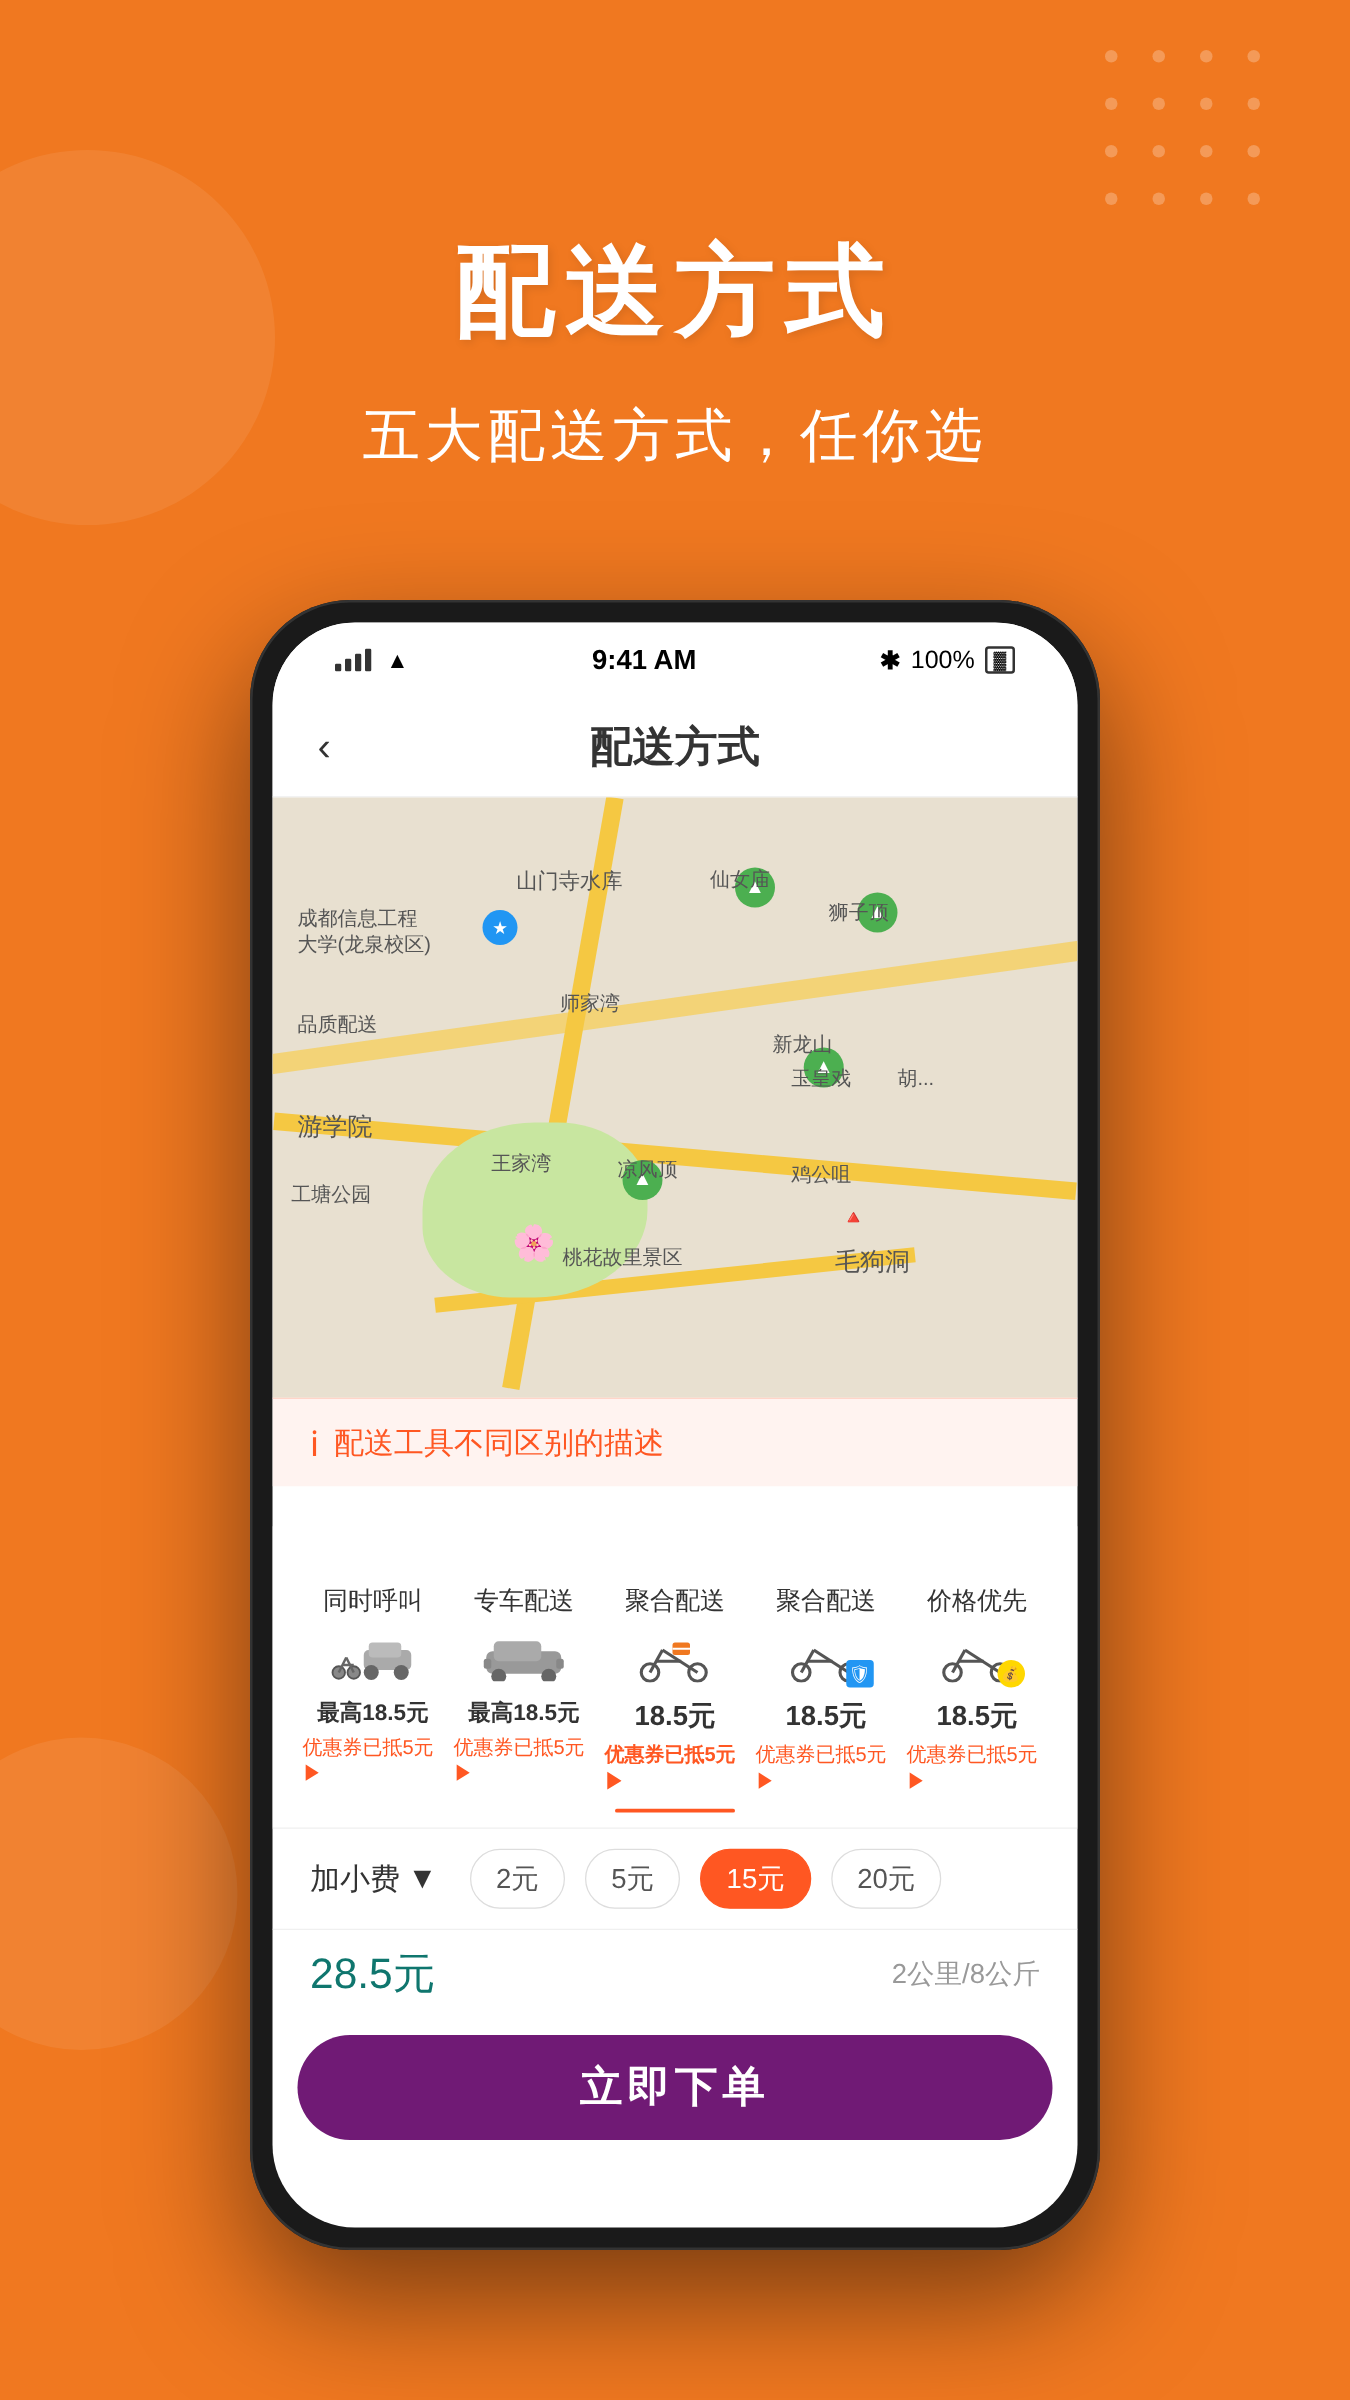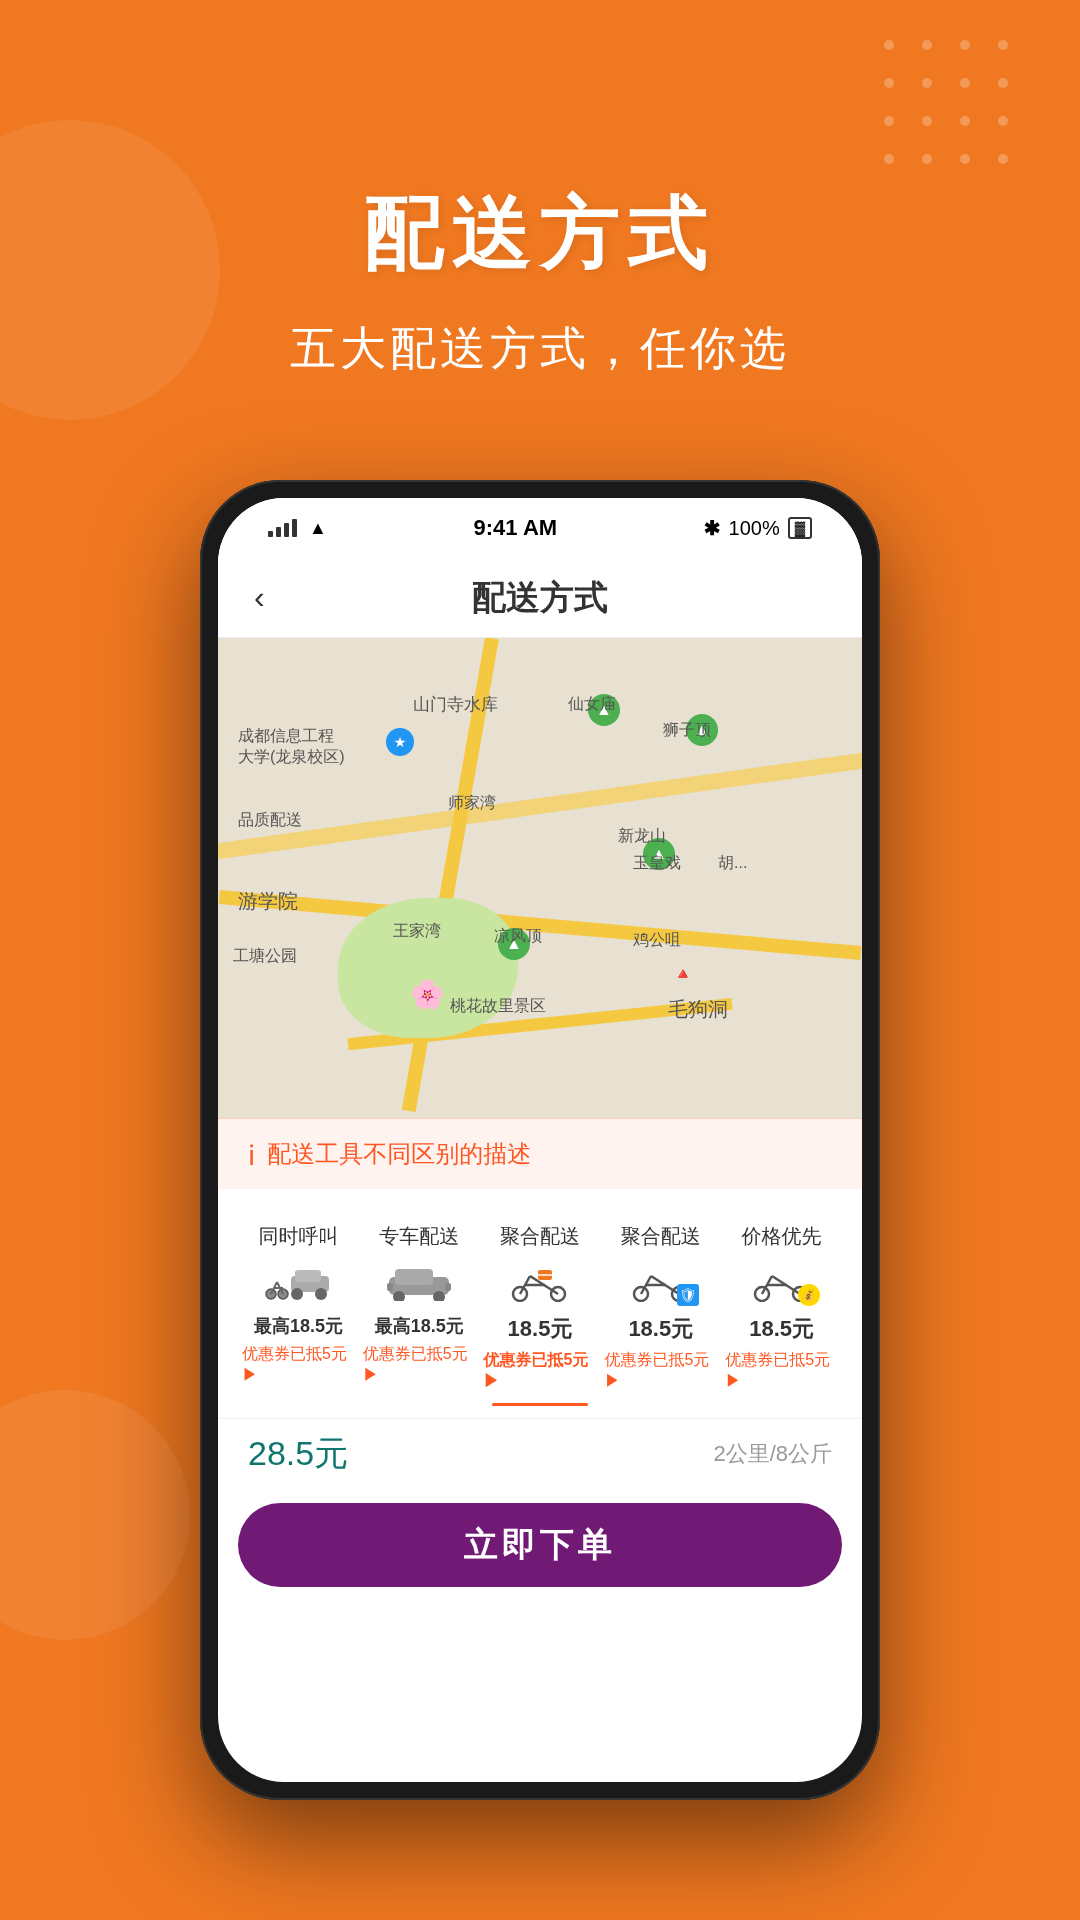--- a/index.html
+++ b/index.html
@@ -224,24 +224,25 @@
       font-size: 28px;
     }
     .warning-text {
       font-size: 24px;
       color: #ff5722;
     }
 
     
     .delivery-options {
       background: white;
-      padding: 24px 20px 16px;
+      padding: 36px 20px 16px;
       display: flex;
       gap: 0;
       overflow: hidden;
+      margin-top: 32px;
     }
     .delivery-option {
       flex: 1;
       display: flex;
       flex-direction: column;
       align-items: center;
       gap: 6px;
       cursor: pointer;
       padding: 10px 4px;
       border-radius: 8px;
@@ -561,20 +562,32 @@
               <line x1="15" y1="23" x2="35" y2="23" stroke="#555" stroke-width="2.5"></line>
             </svg>
             <div class="coin-badge">💰</div>
           </div>
           <span class="option-price">18.5元</span>
           <span class="option-coupon">优惠券已抵5元▶</span>
         </div>
 
       </div>
 
+      <div class="fee-row">
+        <span class="fee-label">
+          <span>加小费</span>
+          <span>▼</span>
+        </span>
+        <div class="fee-options">
+          <div class="fee-chip">2元</div>
+          <div class="fee-chip">5元</div>
+          <div class="fee-chip active">15元</div>
+          <div class="fee-chip">20元</div>
+        </div>
+      </div>
 
       <div class="price-row">
         <span class="total-price">28.5元</span>
         <span class="distance-info">2公里/8公斤</span>
       </div>
 
       <button class="order-btn">立即下单</button>
 
     </div>
   </div>

